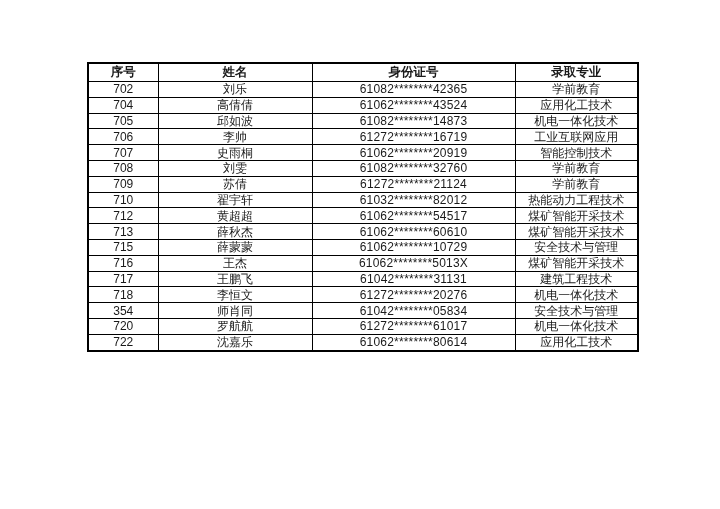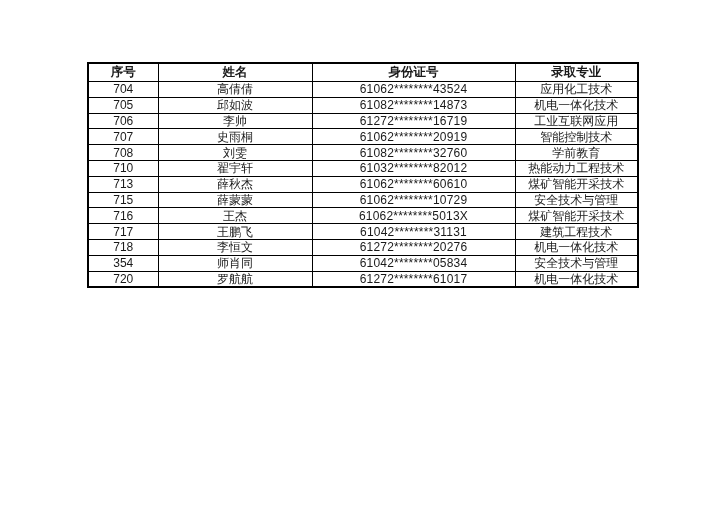--- a/index.html
+++ b/index.html
@@ -64,20 +64,26 @@
     </colgroup>
     <thead>
       <tr>
         <th>序号</th>
         <th>姓名</th>
         <th>身份证号</th>
         <th>录取专业</th>
       </tr>
     </thead>
     <tbody>
+    <tr>
+      <td class="cell-no">702</td>
+      <td class="cell-name">刘乐</td>
+      <td class="cell-id">61082********42365</td>
+      <td class="cell-major">学前教育</td>
+    </tr>
 
 
     <tr>
       <td class="cell-no">704</td>
       <td class="cell-name">高倩倩</td>
       <td class="cell-id">61062********43524</td>
       <td class="cell-major">应用化工技术</td>
     </tr>
 
     <tr>
@@ -101,29 +107,41 @@
       <td class="cell-major">智能控制技术</td>
     </tr>
 
     <tr>
       <td class="cell-no">708</td>
       <td class="cell-name">刘雯</td>
       <td class="cell-id">61082********32760</td>
       <td class="cell-major">学前教育</td>
     </tr>
 
+    <tr>
+      <td class="cell-no">709</td>
+      <td class="cell-name">苏倩</td>
+      <td class="cell-id">61272********21124</td>
+      <td class="cell-major">学前教育</td>
+    </tr>
 
     <tr>
       <td class="cell-no">710</td>
       <td class="cell-name">翟宇轩</td>
       <td class="cell-id">61032********82012</td>
       <td class="cell-major">热能动力工程技术</td>
     </tr>
 
 
+    <tr>
+      <td class="cell-no">712</td>
+      <td class="cell-name">黄超超</td>
+      <td class="cell-id">61062********54517</td>
+      <td class="cell-major">煤矿智能开采技术</td>
+    </tr>
 
     <tr>
       <td class="cell-no">713</td>
       <td class="cell-name">薛秋杰</td>
       <td class="cell-id">61062********60610</td>
       <td class="cell-major">煤矿智能开采技术</td>
     </tr>
 
 
     <tr>
@@ -162,17 +180,23 @@
     </tr>
 
     <tr>
       <td class="cell-no">720</td>
       <td class="cell-name">罗航航</td>
       <td class="cell-id">61272********61017</td>
       <td class="cell-major">机电一体化技术</td>
     </tr>
 
 
+    <tr>
+      <td class="cell-no">722</td>
+      <td class="cell-name">沈嘉乐</td>
+      <td class="cell-id">61062********80614</td>
+      <td class="cell-major">应用化工技术</td>
+    </tr>
 
   </tbody>
   </table>
 
 </div>
 
 </body></html>

